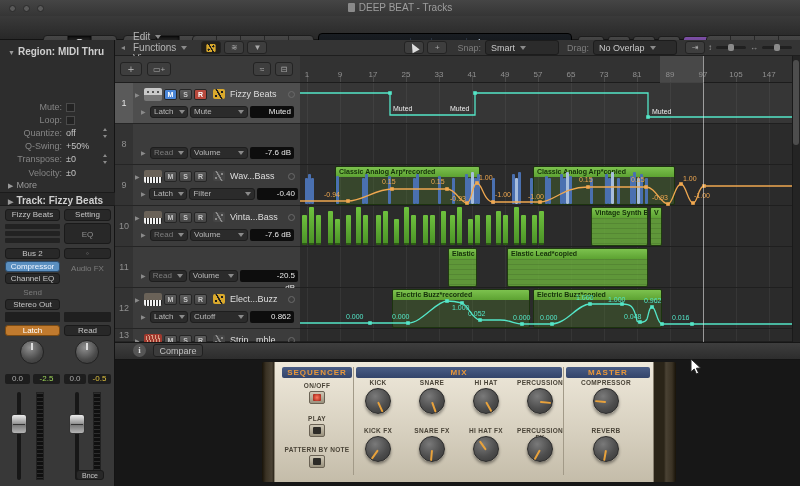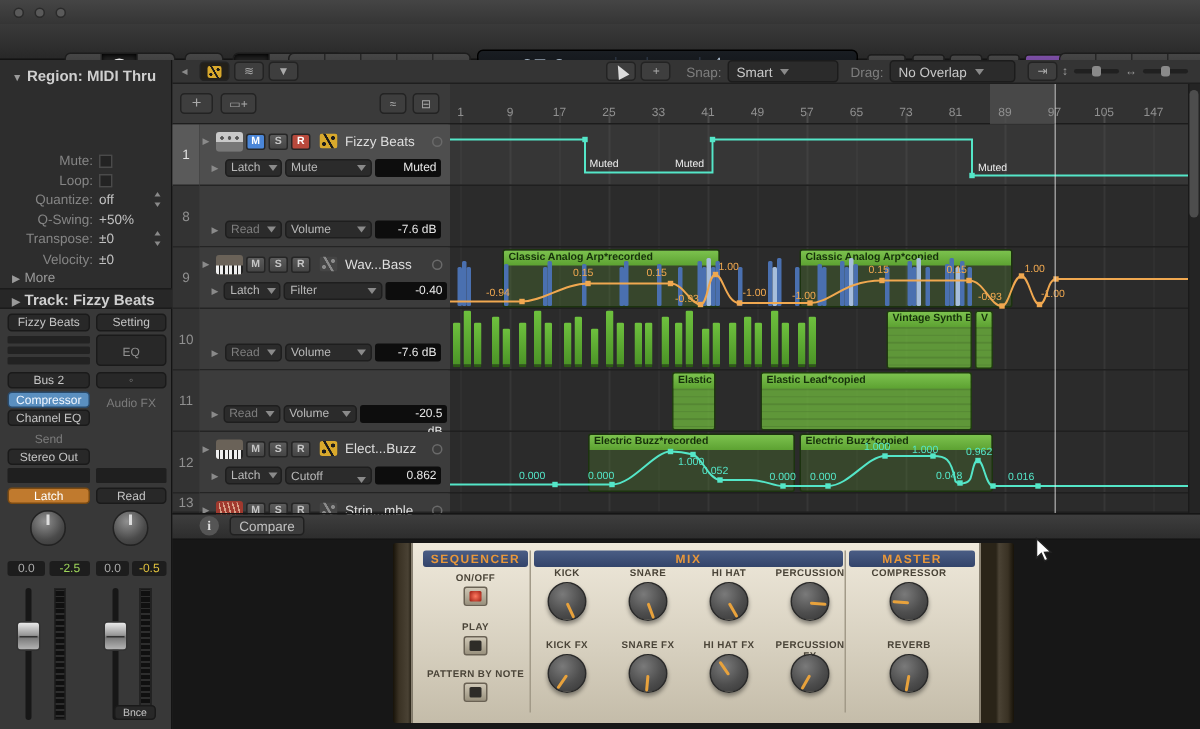--- a/index.html
+++ b/index.html
@@ -139,20 +139,21 @@
 </style>
 </head>
 <body>
 
 <div id="app">
 
   <div class="abs" id="titlebar">
     <div class="abs tlight" style="left:9px"></div>
     <div class="abs tlight" style="left:23px"></div>
     <div class="abs tlight" style="left:37px"></div>
+    <div class="abs" id="wtitle"><span id="doc-ic"></span><span>DEEP BEAT - Tracks</span></div>
   </div>
 
   <div class="abs" id="toolbar">
     <div class="abs btngrp" style="left:43px" id="tb-view">
         <div class="tbtn">
           <span class="gl-display"></span>
         </div>
         <div class="tbtn active">
           <span class="gl-info">i</span>
         </div>
@@ -287,20 +288,34 @@
       <div class="fader-track" style="left:75px;top:186px;height:88px"></div>
       <div class="meter" style="left:93px;top:186px;height:88px"></div>
       <div class="fader-cap" style="left:69px;top:208px"></div>
       <div class="sbtn" style="left:76px;top:264px;width:28px;height:10px;font-size:7px">Bnce</div>
 
     </div>
   </div>
 
   <div class="abs" id="tracksbar">
     <span style="margin:0 8px 0 6px;color:#8a8a8a;font-size:8px">◂</span>
+    <span id="menu-items">
+        <span class="menu-item">
+          <span>Edit</span>
+          <span class="dd-arrow"></span>
+        </span>
+        <span class="menu-item">
+          <span>Functions</span>
+          <span class="dd-arrow"></span>
+        </span>
+        <span class="menu-item">
+          <span>View</span>
+          <span class="dd-arrow"></span>
+        </span>
+      </span>
     <span class="mini-ic on">
         <span class="gl-auto" style="transform:scale(.8)"></span>
       </span>
     <span class="mini-ic">≋</span>
     <span class="mini-ic">▼</span>
     <span style="flex:1"></span>
     <span class="mini-ic">
         <span class="gl-cursor"></span>
       </span>
     <span class="mini-ic" style="margin-right:10px">+</span>
@@ -416,20 +431,30 @@
             <span class="dd-arrow"></span>
           </span>
           <span class="hdd" style="width: 70px;">
             <span>Filter</span>
             <span class="dd-arrow"></span>
           </span>
           <span class="hval" style="width: 44px;">-0.40</span>
         </div>
       </div>
       <div class="thead" style="top: 123px; height: 41px;">
+        <div class="trow1">
+          <span class="disc">▶</span>
+          <span class="ticon t-synth"></span>
+          <span class="msr">M</span>
+          <span class="msr">S</span>
+          <span class="msr">R</span>
+          <span class="gl-auto dim" style="margin-left: 4px;"></span>
+          <span class="tname">Vinta...Bass</span>
+          <span class="pwr"></span>
+        </div>
         <div class="trow2">
           <span class="disc">▶</span>
           <span class="hdd dim" style="width: 38px;">
             <span>Read</span>
             <span class="dd-arrow"></span>
           </span>
           <span class="hdd" style="width: 58px;">
             <span>Volume</span>
             <span class="dd-arrow"></span>
           </span>
@@ -460,21 +485,21 @@
           <span class="gl-auto" style="margin-left: 4px;"></span>
           <span class="tname">Elect...Buzz</span>
           <span class="pwr"></span>
         </div>
         <div class="trow2">
           <span class="disc">▶</span>
           <span class="hdd" style="width: 38px;">
             <span>Latch</span>
             <span class="dd-arrow"></span>
           </span>
-          <span class="hdd" style="width: 58px; align-items: flex-end;">
+          <span class="hdd" style="width: 58px;">
             <span>Cutoff</span>
             <span class="dd-arrow"></span>
           </span>
           <span class="hval" style="width: 44px;">0.862</span>
         </div>
       </div>
       <div class="thead" style="top: 246px; height: 13px;">
         <div class="trow1">
           <span class="disc">▶</span>
           <span class="ticon t-strings"></span>

